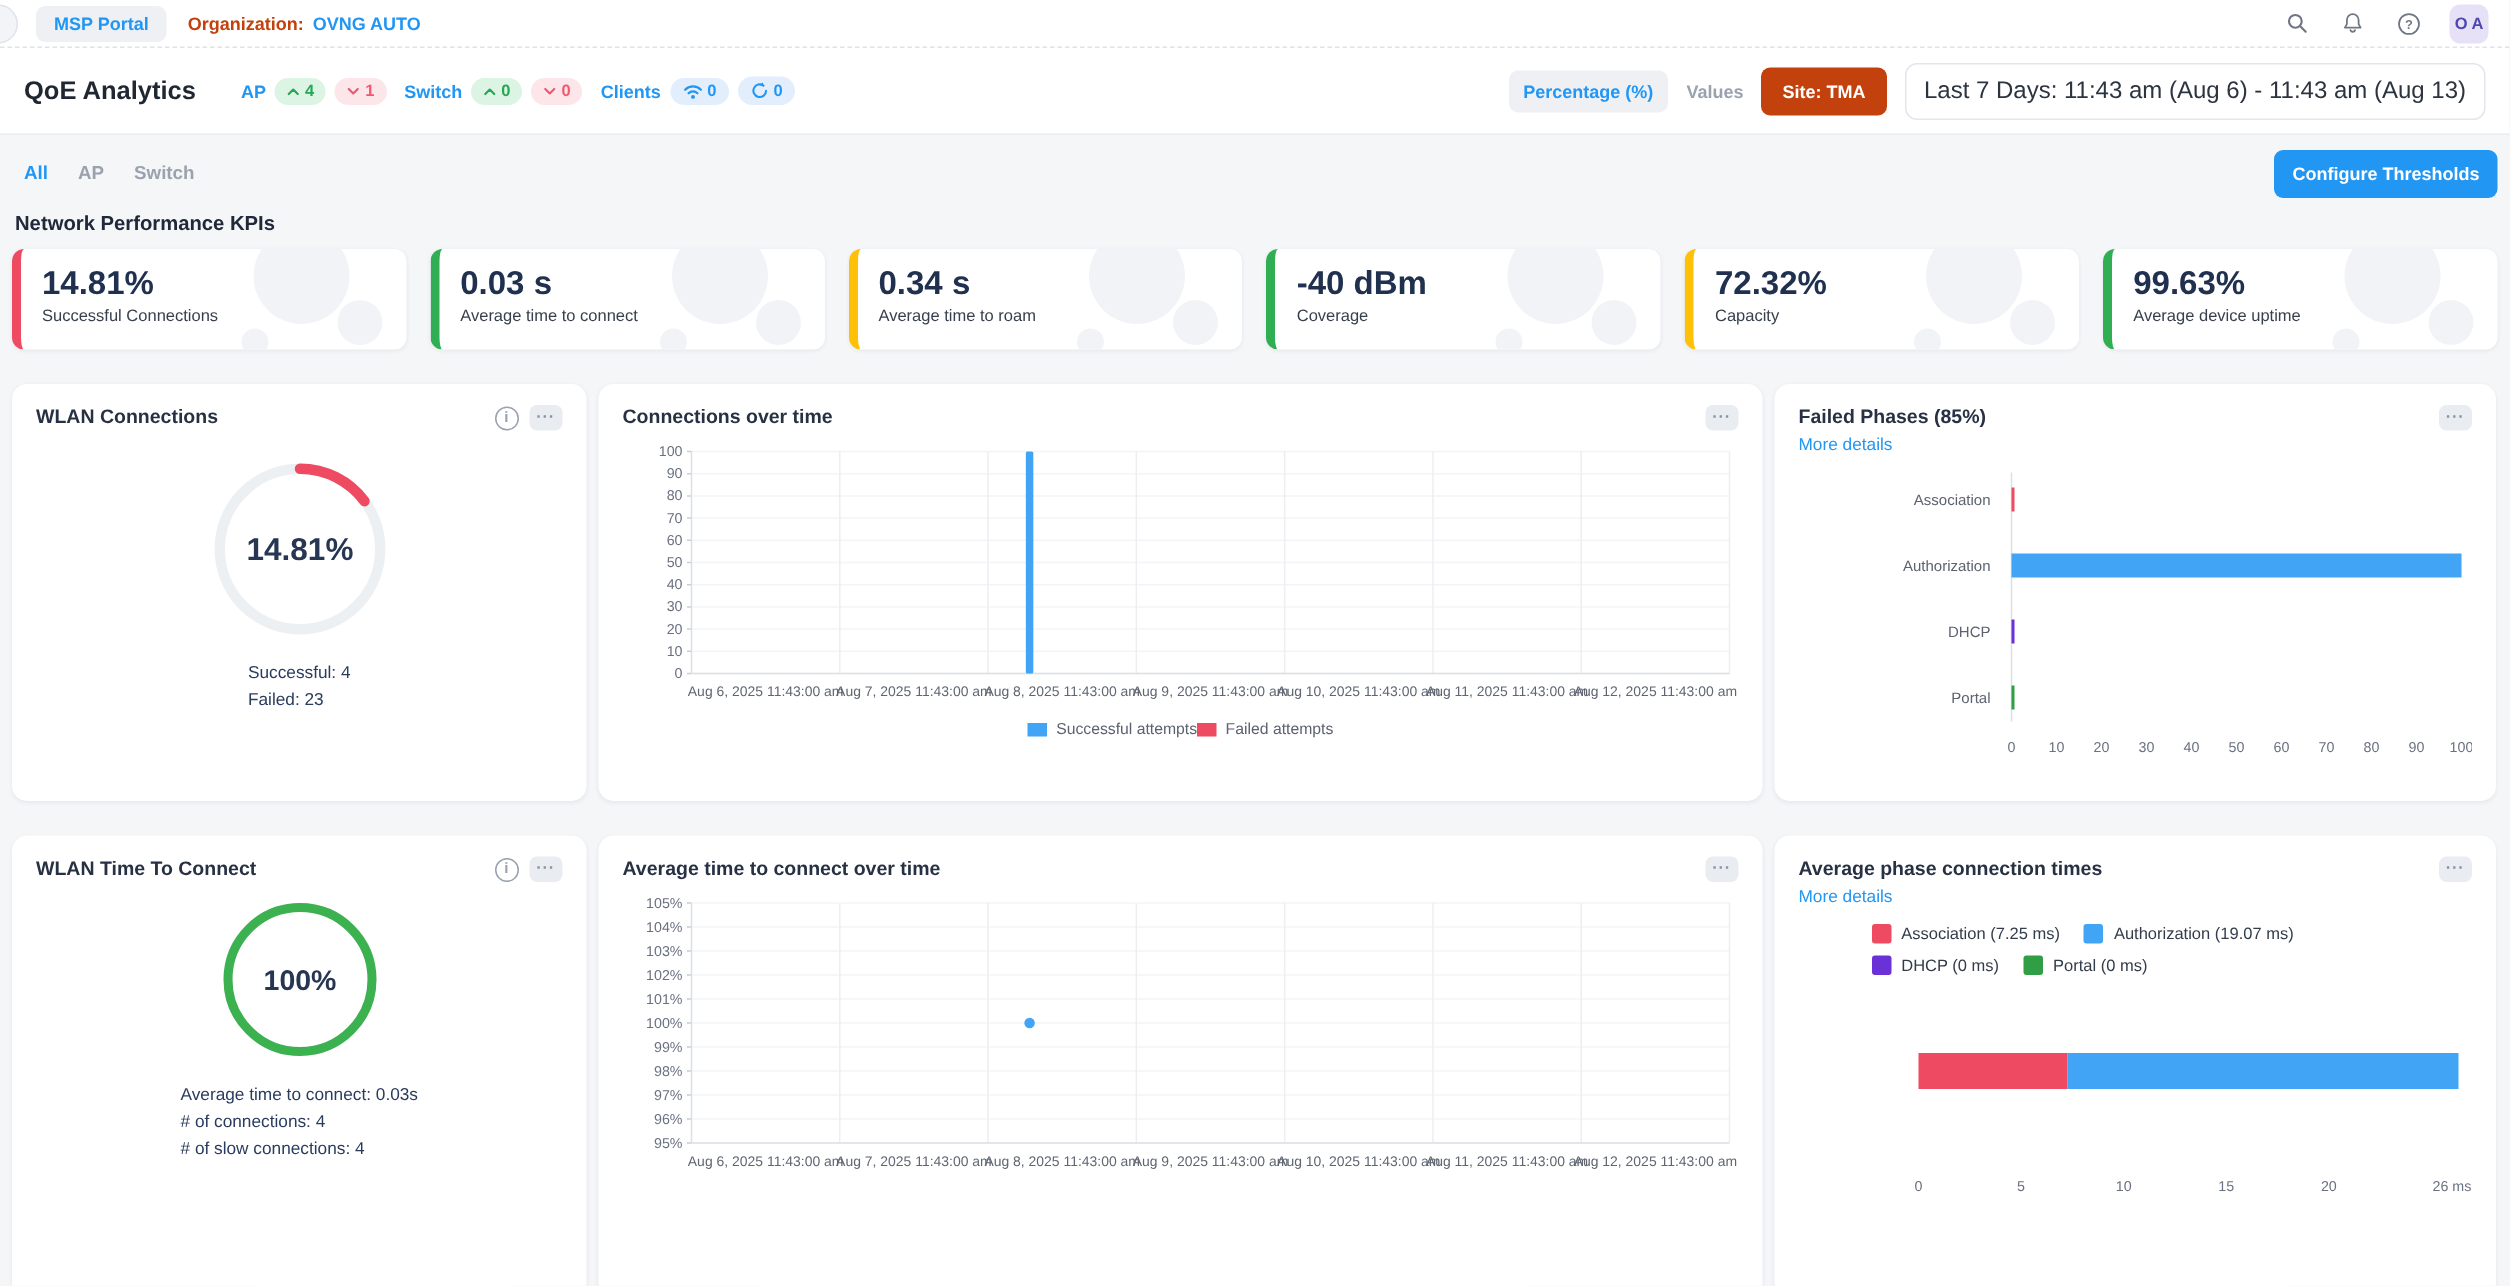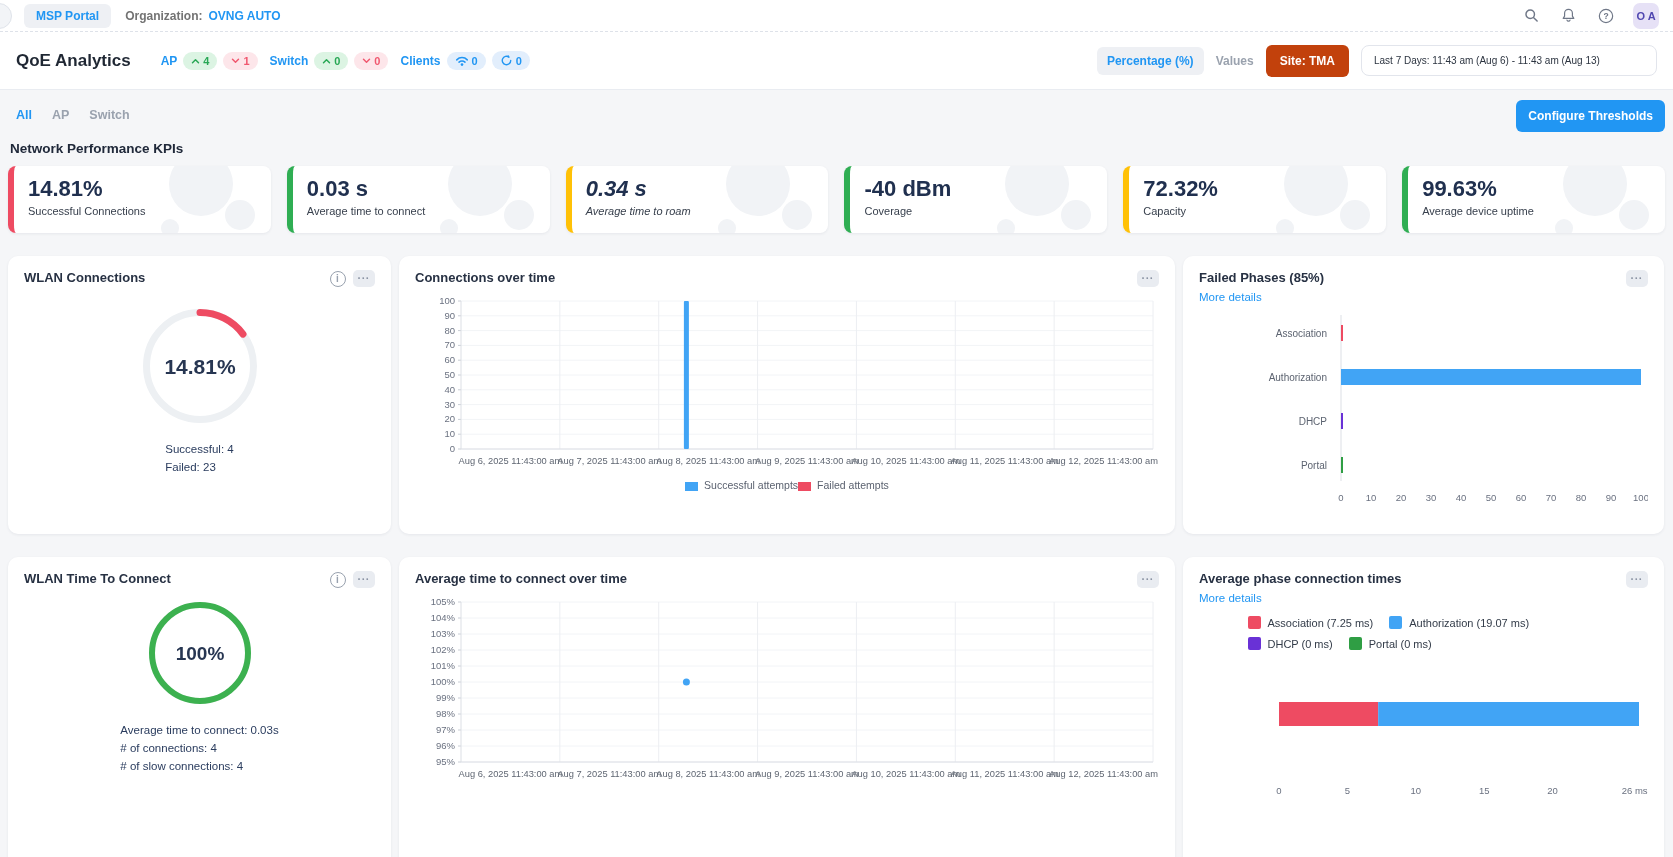--- a/index.html
+++ b/index.html
@@ -2,41 +2,41 @@
 <html><head>
 <meta charset="utf-8">
 <style>
   *{box-sizing:border-box;margin:0;padding:0}
   html,body{width:1673px;height:857px;overflow:hidden}
   body{background:#f5f6f8;font-family:"Liberation Sans",sans-serif;color:#2a3342}
   
   .topbar{height:32px;background:#fff;border-bottom:1px dashed #dee2e9;display:flex;align-items:center;padding-right:14px;position:relative}
   .edge-btn{position:absolute;left:-14px;top:3px;width:26px;height:26px;border-radius:50%;background:#f2f4f7;border:1px solid #dfe3ea}
   .msp-btn{margin-left:24px;background:#eef0f4;color:#2196f3;font-weight:bold;font-size:12px;border:none;border-radius:6px;padding:5px 12px;cursor:pointer;font-family:inherit}
-  .org-label{margin-left:14px;font-size:12px;font-weight:bold;color:#737373}
+  .org-label{margin-left:14px;font-size:12px;font-weight:bold;color:#c2410c}
   .org-name{margin-left:6px;font-size:12px;font-weight:bold;color:#2196f3;text-decoration:none;cursor:pointer}
   .tb-spacer{flex:1}
   .tb-icon{margin-left:20px;color:#6f7787;display:flex;align-items:center;cursor:pointer}
   .avatar{margin-left:18px;width:26px;height:26px;border-radius:7px;background:#e6e1f6;color:#4f46b0;font-size:11px;font-weight:bold;display:flex;align-items:center;justify-content:center;cursor:pointer}
   
   .pageheader{height:58px;background:#fff;border-bottom:1px solid #e9ecf1;display:flex;align-items:center;padding:0 16px}
   .ph-title{font-size:17px;font-weight:bold;color:#1f2733;margin-right:18px}
   .dev-label{color:#2196f3;font-weight:bold;font-size:12px;margin-left:12px}
   .pill{display:inline-flex;align-items:center;gap:3px;font-size:11px;font-weight:bold;border-radius:10px;padding:3px 8px;margin-left:6px}
   .pill.green{background:#dcf4e3;color:#27a754}
   .pill.red{background:#fde6ea;color:#f0586f}
   .pill.blue{background:#e2eefc;color:#2196f3}
   .pill svg path,.pill svg circle{stroke:currentColor;stroke-width:1.7;fill:none;stroke-linecap:round;stroke-linejoin:round}
   .pill svg .fl{fill:currentColor;stroke:none}
   .chev.down{transform:rotate(180deg)}
   .ph-right{margin-left:auto;display:flex;align-items:center;gap:12px}
   .toggle-pct{background:#eef0f4;color:#2196f3;font-size:12px;font-weight:bold;padding:7px 10px;border-radius:6px;cursor:pointer}
   .toggle-val{color:#9aa2ae;font-size:12px;font-weight:bold;cursor:pointer}
   .site-btn{background:#c2410c;color:#fff;font-size:12px;font-weight:bold;padding:9px 14px;border-radius:6px;border:none;cursor:pointer;font-family:inherit}
-  .date-box{border:1px solid #e2e5ec;border-radius:8px;padding:9px 12px;font-size:10px;color:#2c3440;background:#fff;min-width:296px;cursor:pointer}
+  .date-box{border:1px solid #e2e5ec;border-radius:8px;padding:9px 12px;font-size:16px;color:#2c3440;background:#fff;min-width:296px;cursor:pointer}
   
   .content{padding:10px 8px 0}
   .tabs-row{display:flex;align-items:flex-start;padding:0 0 0 8px}
   .tabs{display:flex;gap:20px;padding-top:8px}
   .tab{font-size:12.5px;font-weight:bold;color:#9aa2ae;cursor:pointer}
   .tab.active{color:#2196f3}
   .cfg-btn{margin-left:auto;background:#2196f3;color:#fff;border:none;border-radius:6px;font-size:12px;font-weight:bold;padding:9px 12px;cursor:pointer;font-family:inherit}
   .section-title{font-size:13.5px;font-weight:bold;color:#20293a;margin:9px 0 10px 2px}
   
   .kpi-row{display:flex;gap:16px}
@@ -182,21 +182,21 @@
       </div>
       <div class="kpi-card" style="border-left-color: rgb(47, 174, 83);">
         <div class="kpi-deco">
           <span class="d1"></span>
           <span class="d2"></span>
           <span class="d3"></span>
         </div>
         <div class="kpi-value">0.03 s</div>
         <div class="kpi-label">Average time to connect</div>
       </div>
-      <div class="kpi-card" style="border-left-color: rgb(255, 193, 7); font-style: italic;">
+      <div class="kpi-card" style="border-left-color: rgb(255, 193, 7);">
         <div class="kpi-deco">
           <span class="d1"></span>
           <span class="d2"></span>
           <span class="d3"></span>
         </div>
         <div class="kpi-value">0.34 s</div>
         <div class="kpi-label">Average time to roam</div>
       </div>
       <div class="kpi-card" style="border-left-color: rgb(47, 174, 83);">
         <div class="kpi-deco">

